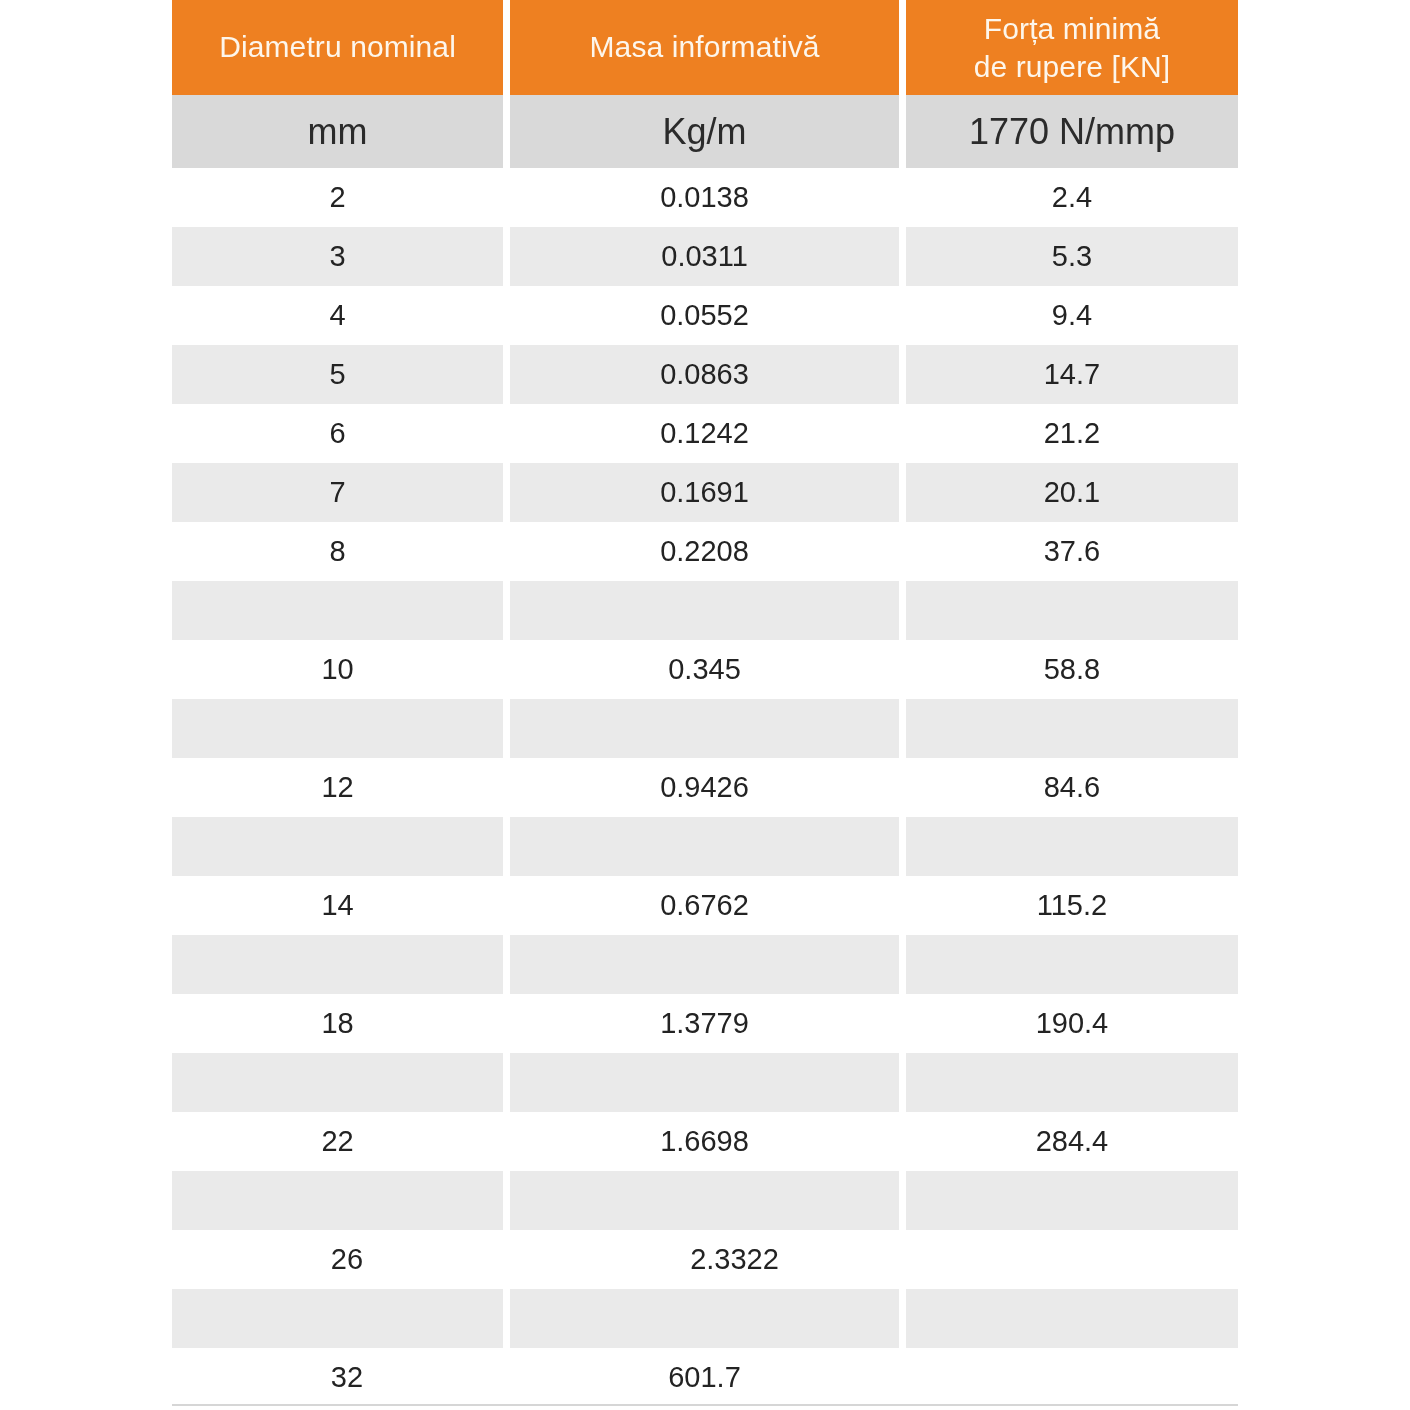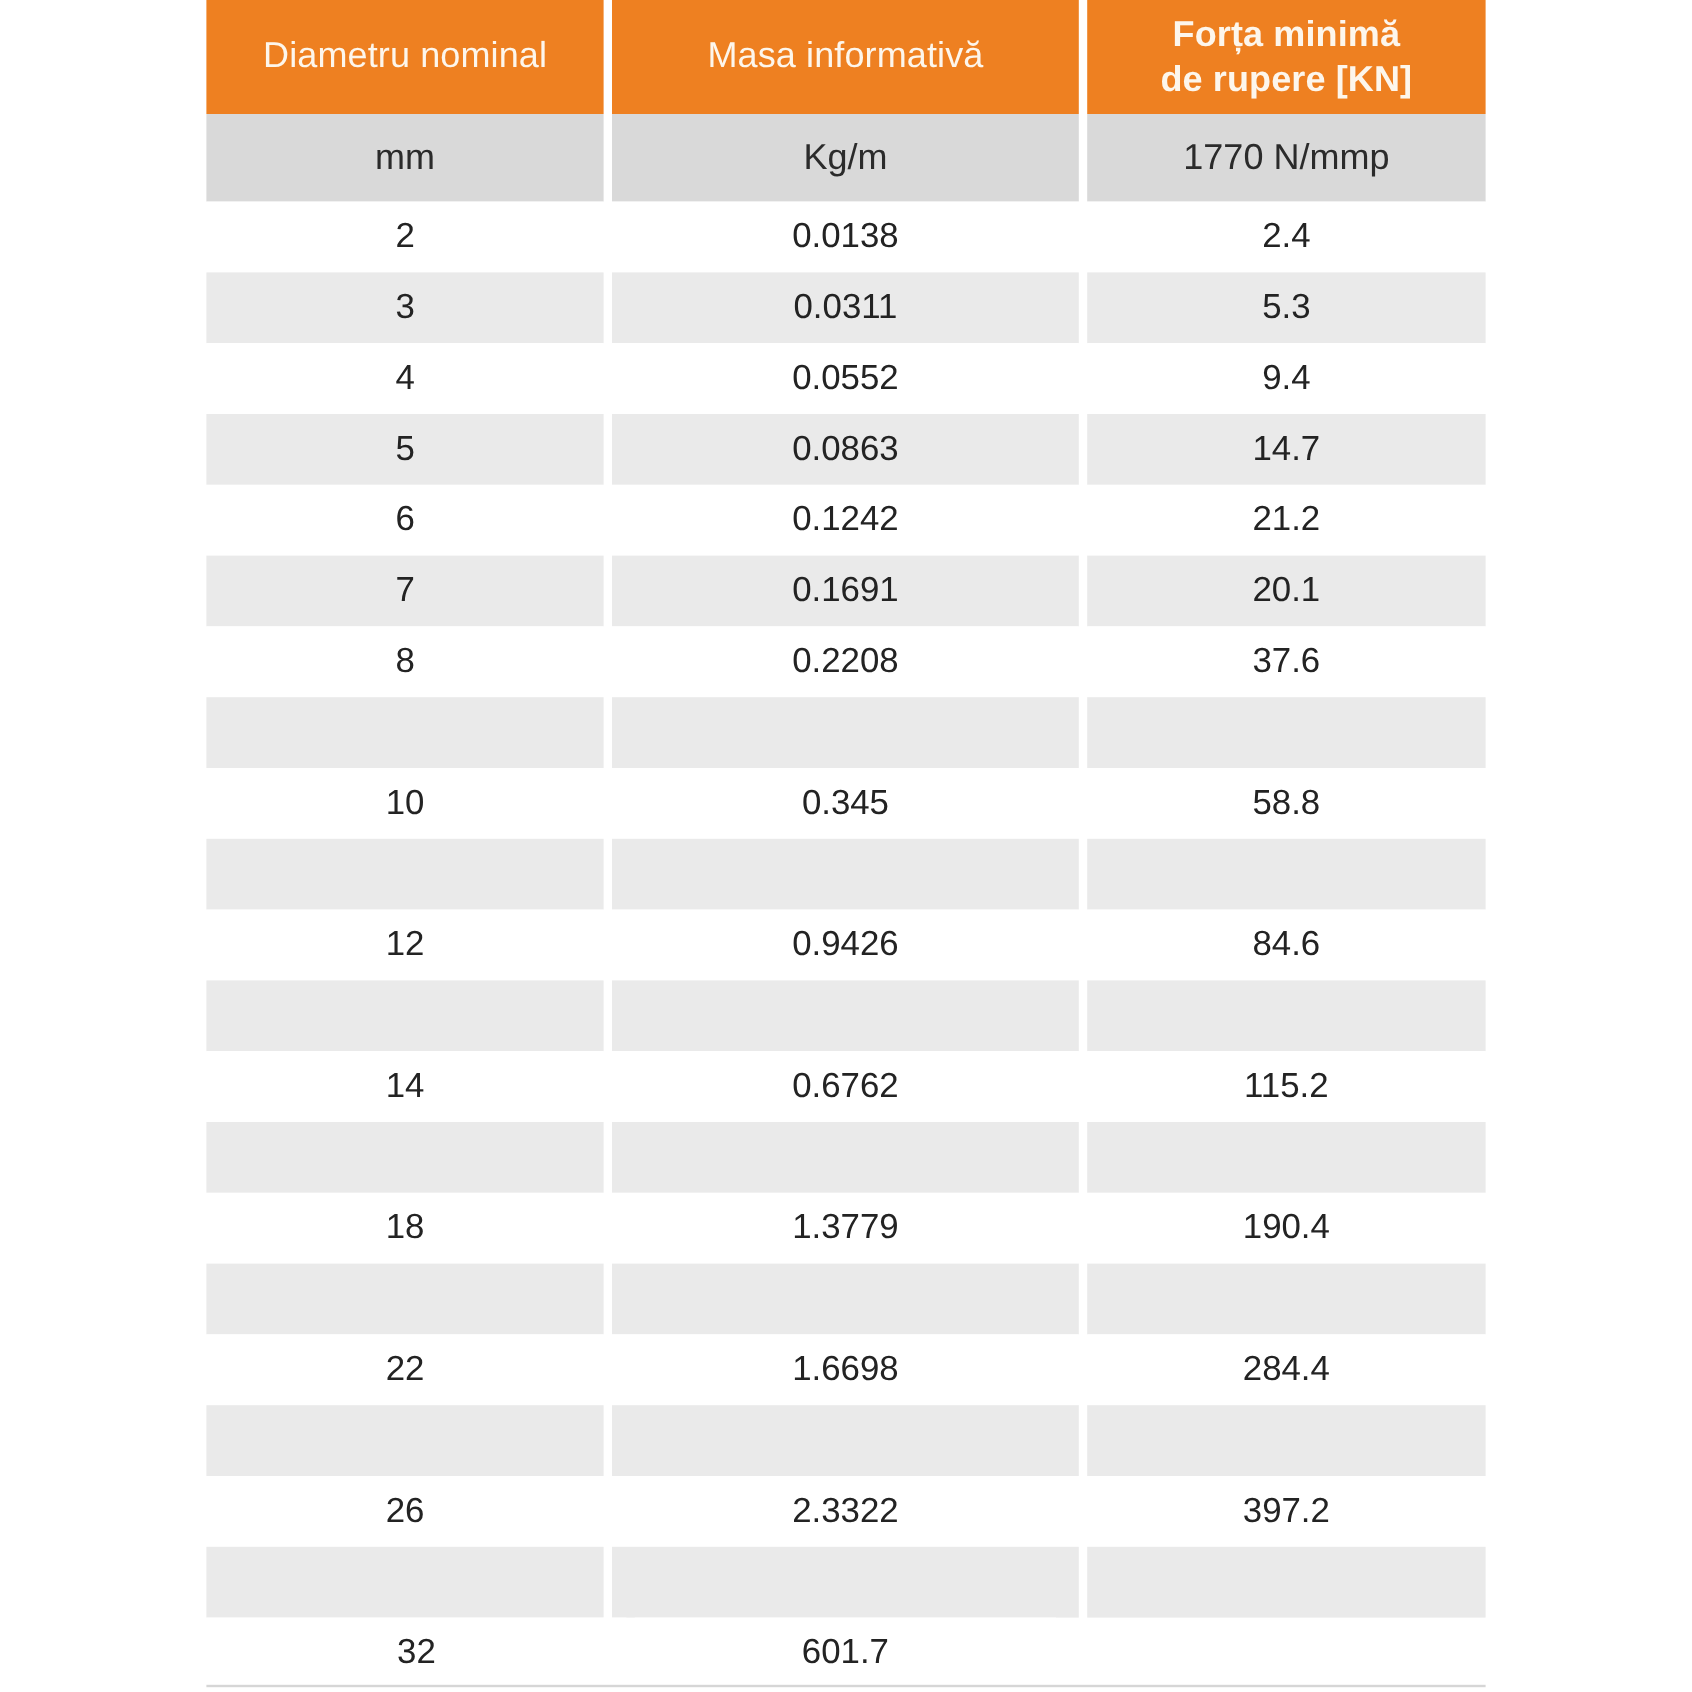--- a/index.html
+++ b/index.html
@@ -43,28 +43,28 @@
   
   .row-head { height: 95px; }
   .row-head .cell {
     background: #ee8021;
     color: #fdf6ec;
     font-size: 30px;
     line-height: 1.22;
     font-weight: 400;
     letter-spacing: 0.1px;
   }
-  .row-head .cell.two-line { line-height: 1.25; font-weight: bold; }
+  .row-head .cell.two-line { line-height: 1.25; }
 
   
   .row-sub { height: 73px; }
   .row-sub .cell {
     background: #d9d9d9;
     color: #2b2b2b;
-    font-size: 30px;
+    font-size: 36px;
     font-weight: 400;
   }
 
   
   .row-data { height: 59px; }
   .row-data .cell {
     background: #ffffff;
     color: #232323;
     font-size: 29px;
     font-weight: 400;
@@ -198,21 +198,20 @@
           <div class="cell c2">284.4</div>
         </div>
         <div class="row row-data alt">
           <div class="cell c0"></div>
           <div class="cell c1"></div>
           <div class="cell c2"></div>
         </div>
         <div class="row row-data">
           <div class="cell c0">26</div>
           <div class="cell c1">2.3322</div>
-          <div class="cell c2">397.2</div>
         </div>
         <div class="row row-data alt">
           <div class="cell c0"></div>
           <div class="cell c1"></div>
           <div class="cell c2"></div>
         </div>
         <div class="row row-data">
           <div class="cell c0">32</div>
           <div class="cell c2">601.7</div>
         </div>

